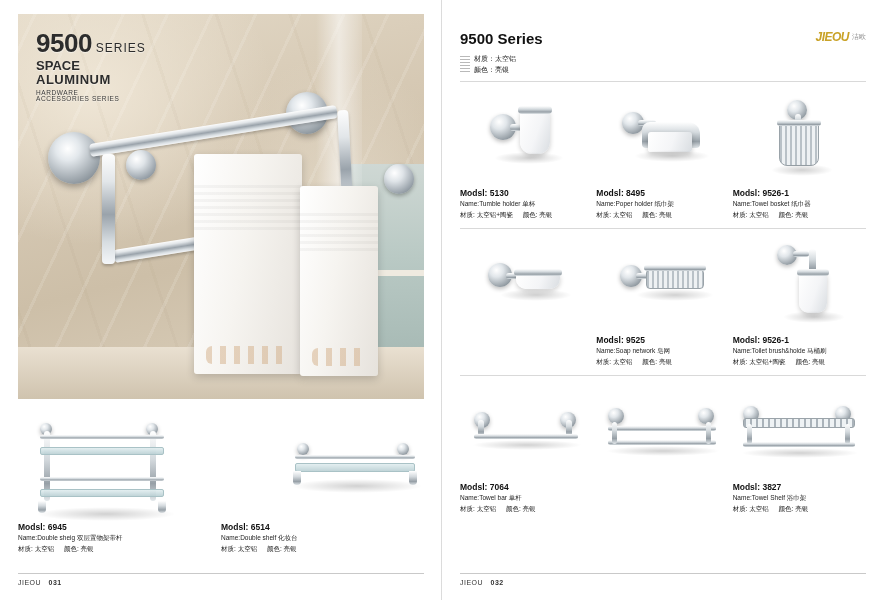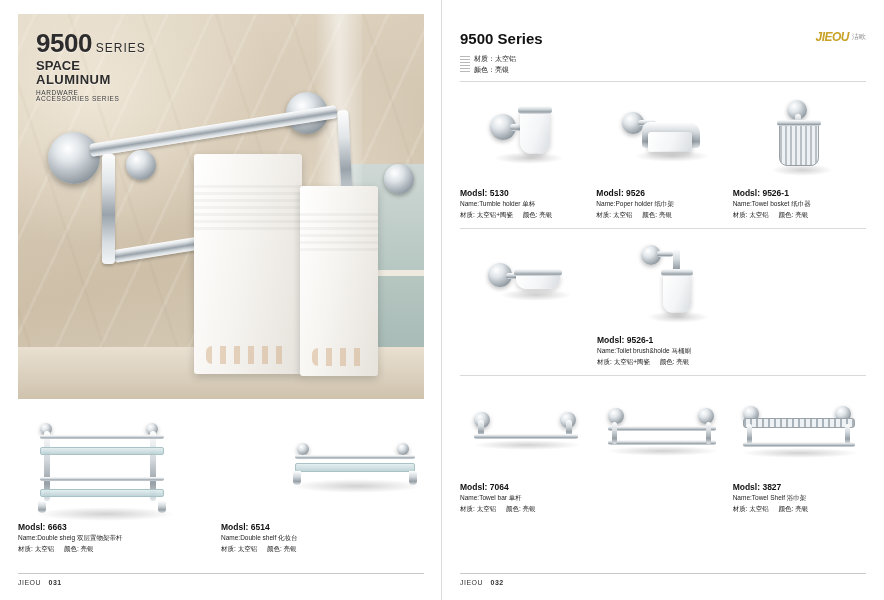--- a/index.html
+++ b/index.html
@@ -287,21 +287,21 @@
           <div class="chrome-arm" style="left:132px; top:20px; width:6px; height:70px;"></div>
           <div class="glass-shelf" style="left:22px; top:36px; width:124px; height:8px;"></div>
           <div class="glass-shelf" style="left:22px; top:78px; width:124px; height:8px;"></div>
           <div class="chrome-arm" style="left:22px; top:24px; width:124px; height:4px;"></div>
           <div class="chrome-arm" style="left:22px; top:66px; width:124px; height:4px;"></div>
           <div class="chrome-arm" style="left:20px; top:90px; width:8px; height:12px; border-radius:0 0 6px 6px;"></div>
           <div class="chrome-arm" style="left:140px; top:90px; width:8px; height:12px; border-radius:0 0 6px 6px;"></div>
           <div class="shadow-ell" style="left:18px; top:96px; width:140px; height:14px;"></div>
         </div>
         <div class="lp-caption">
-          <div class="mod">Modsl: 6663</div>
+          <div class="mod">Modsl: 6945</div>
           <div class="nm">Name:Double sheig 双层置物架带杆</div>
           <div class="mat">
             <span>材质:</span>
             <span>太空铝</span><span class="sep"></span>
             <span>颜色:</span>
             <span>亮银</span>
           </div>
         </div>
       </div>
 
@@ -376,21 +376,21 @@
 
       <div class="cell">
         <div class="cell-img">
           <div class="chrome-plate" style="left:26px; top:20px; width:22px; height:22px;"></div>
           <div class="chrome-arm" style="left:42px; top:28px; width:18px; height:6px;"></div>
           <div class="chrome-arm" style="left:46px; top:30px; width:58px; height:26px; border-radius:8px 12px 4px 4px;"></div>
           <div class="porc" style="left:52px; top:40px; width:44px; height:20px; border-radius:3px;"></div>
           <div class="shadow-ell" style="left:38px; top:58px; width:76px; height:12px;"></div>
         </div>
         <div class="cell-cap">
-          <div class="mod">Modsl: 9526</div>
+          <div class="mod">Modsl: 8495</div>
           <div class="nm">Name:Poper holder 纸巾架</div>
           <div class="mat">
             <span>材质:</span>
             <span>太空铝</span><span class="sep"></span>
             <span>颜色:</span>
             <span>亮银</span>
           </div>
         </div>
       </div>
 
@@ -421,20 +421,39 @@
       <div class="cell">
         <div class="cell-img">
           <div class="chrome-plate" style="left:28px; top:24px; width:24px; height:24px;"></div>
           <div class="chrome-arm" style="left:46px; top:34px; width:16px; height:6px;"></div>
           <div class="porc" style="left:56px; top:34px; width:44px; height:16px; border-radius:4px 4px 10px 10px;"></div>
           <div class="chrome-arm" style="left:54px; top:30px; width:48px; height:7px; border-radius:5px;"></div>
           <div class="shadow-ell" style="left:40px; top:50px; width:72px; height:12px;"></div>
         </div>
       </div>
 
+      <div class="cell">
+        <div class="cell-img">
+          <div class="chrome-plate" style="left:24px; top:26px; width:22px; height:22px;"></div>
+          <div class="chrome-arm" style="left:40px; top:34px; width:14px; height:6px;"></div>
+          <div class="basket" style="left:50px; top:30px; width:58px; height:20px; border-radius:4px;"></div>
+          <div class="chrome-arm" style="left:48px; top:26px; width:62px; height:6px; border-radius:4px;"></div>
+          <div class="shadow-ell" style="left:40px; top:50px; width:78px; height:12px;"></div>
+        </div>
+        <div class="cell-cap">
+          <div class="mod">Modsl: 9525</div>
+          <div class="nm">Name:Soap network 皂网</div>
+          <div class="mat">
+            <span>材质:</span>
+            <span>太空铝</span><span class="sep"></span>
+            <span>颜色:</span>
+            <span>亮银</span>
+          </div>
+        </div>
+      </div>
 
       <div class="cell">
         <div class="cell-img">
           <div class="chrome-plate" style="left:44px; top:6px; width:20px; height:20px;"></div>
           <div class="chrome-arm" style="left:60px; top:12px; width:16px; height:6px;"></div>
           <div class="chrome-arm" style="left:76px; top:10px; width:7px; height:26px;"></div>
           <div class="porc" style="left:66px; top:34px; width:28px; height:40px; border-radius:4px 4px 10px 10px;"></div>
           <div class="chrome-arm" style="left:64px; top:30px; width:32px; height:7px; border-radius:5px;"></div>
           <div class="shadow-ell" style="left:50px; top:72px; width:62px; height:12px;"></div>
         </div>

